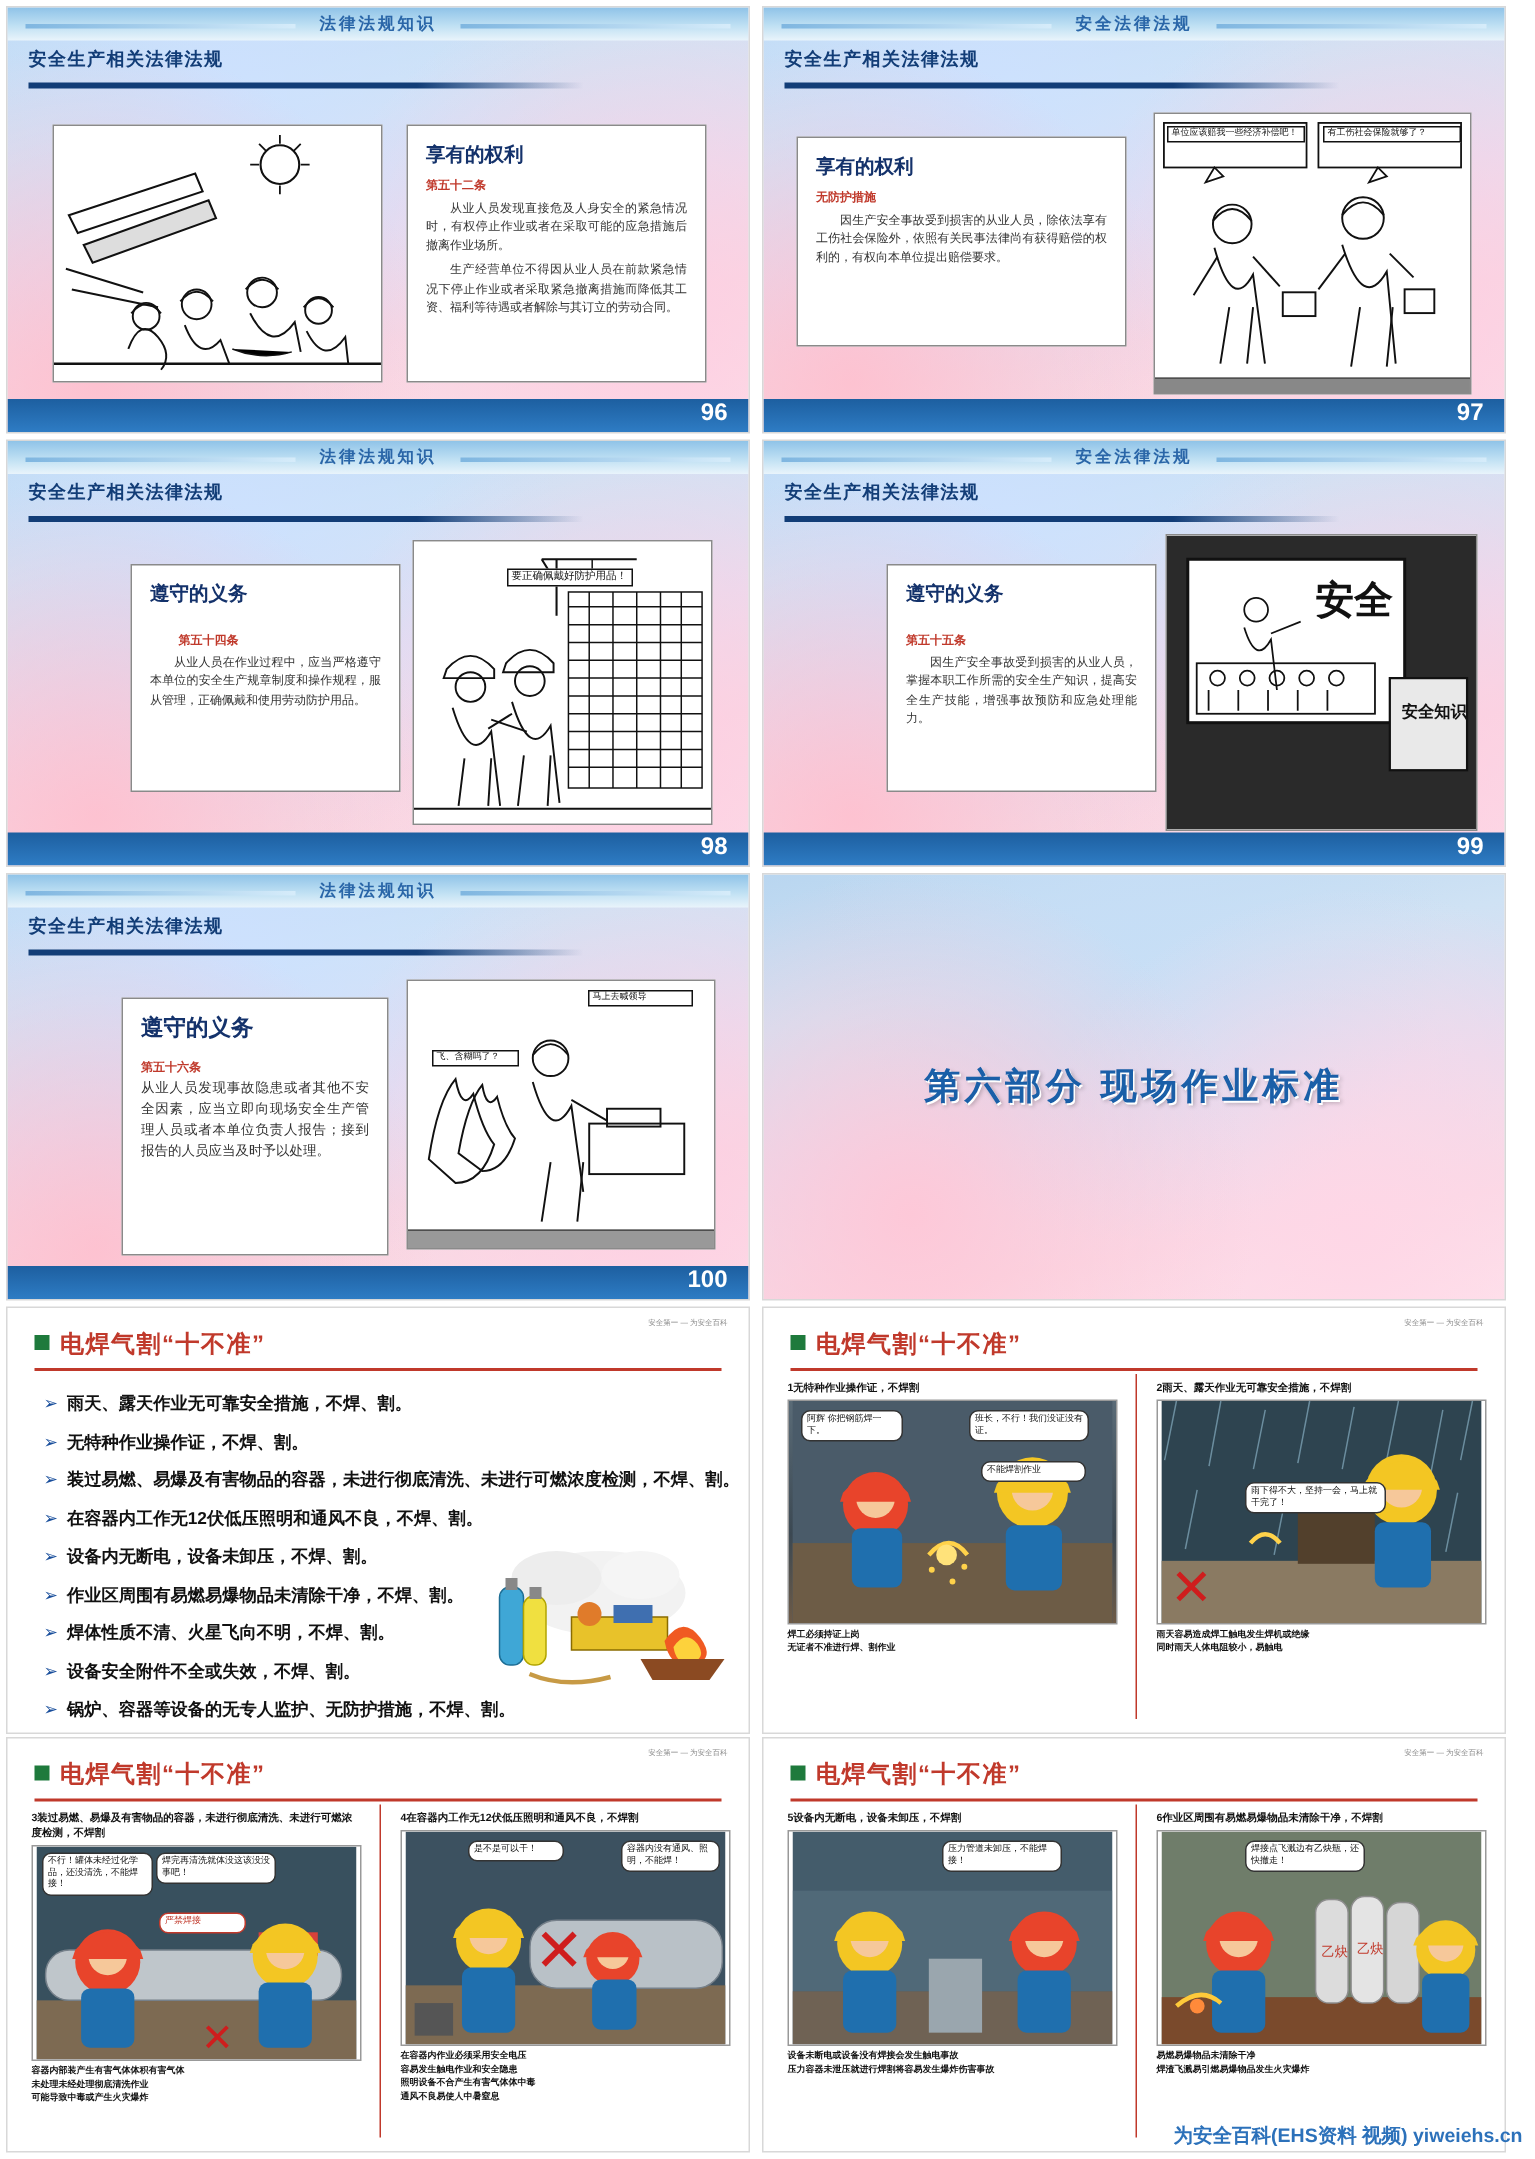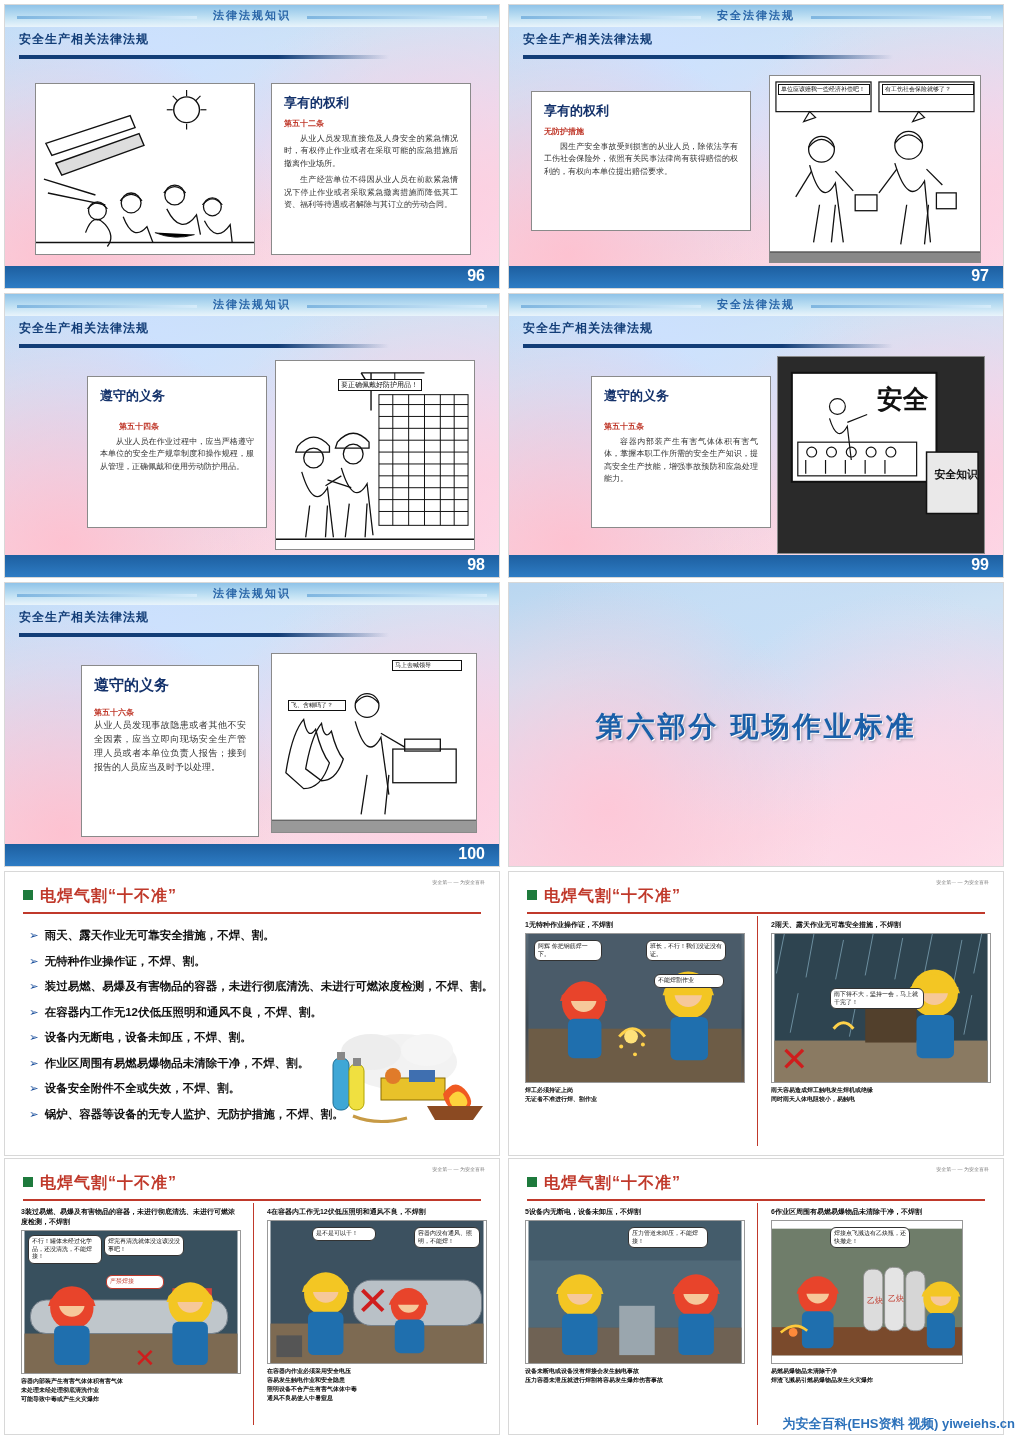--- a/index.html
+++ b/index.html
@@ -43,21 +43,21 @@
 
   
   .cover{
     background:
       radial-gradient(circle at 20% 80%, rgba(255,198,214,.9) 0%, rgba(255,198,214,0) 50%),
       radial-gradient(circle at 80% 85%, rgba(255,214,230,.9) 0%, rgba(255,214,230,0) 50%),
       radial-gradient(circle at 50% 12%, rgba(198,222,246,.95) 0%, rgba(198,222,246,0) 60%),
       linear-gradient(170deg,#b9d6f0 0%,#cfe2f4 28%,#e7dcef 55%,#f8dbe6 80%,#fde7ee 100%);
   }
   .cover .ctitle{position:absolute;left:0;right:0;top:44%;text-align:center;
-    font-size:28px;font-weight:bold;color:#1a5fa8;letter-spacing:3px;
+    font-size:24px;font-weight:bold;color:#1a5fa8;letter-spacing:3px;
     text-shadow:1px 1px 0 #fff, 2px 2px 3px rgba(0,0,0,.25);}
 
   
   .w-slide{background:#fff;}
   .w-head{position:absolute;left:18px;top:14px;font-size:16px;font-weight:bold;color:#c0392b;letter-spacing:1px;}
   .w-sq{display:inline-block;width:10px;height:10px;background:#1e7a3c;margin-right:7px;vertical-align:1px;}
   .w-rule{position:absolute;left:18px;right:18px;height:2px;background:#c0392b;}
   .w-logo{position:absolute;right:14px;top:8px;text-align:right;line-height:1.1;}
   .w-logo .l1{font-size:5px;color:#888;}
 
@@ -253,21 +253,21 @@
       <div class="tb-line tb-l"></div>
         <div class="tb-line tb-r"></div>
       <div class="tb-title">安全法律法规</div>
     </div>
     <div class="law-title">安全生产相关法律法规</div>
     <div class="law-underline"></div>
 
     <div class="card" style="left:82px;top:82px;width:180px;height:152px;">
       <h4>遵守的义务</h4>
       <div class="art" style="margin-top:16px;">第五十五条</div>
-      <p>容器内部装产生有害气体体积有害气体，掌握本职工作所需的安全生产知识，提高安全生产技能，增强事故预防和应急处理能力。</p>
+      <p>因生产安全事故受到损害的从业人员，掌握本职工作所需的安全生产知识，提高安全生产技能，增强事故预防和应急处理能力。</p>
     </div>
 
     <div class="imgbox" style="left:268px;top:62px;width:208px;height:198px;">
       <svg class="sketch" viewBox="0 0 208 198" preserveAspectRatio="none" aria-hidden="true">
         <rect width="208" height="198" fill="#2a2a2a"></rect>
         <rect x="14" y="16" width="146" height="110" fill="#fff" stroke="#111" stroke-width="2"></rect>
         <rect x="150" y="96" width="52" height="62" fill="#e9e9e9" stroke="#111" stroke-width="1.5"></rect>
         <g fill="none" stroke="#111" stroke-width="1.2">
           <circle cx="60" cy="50" r="8"></circle>
           <path d="M52,62 q8,26 18,8 l4,34"></path>
@@ -344,20 +344,21 @@
     </div>
     <div class="w-rule" style="top:40px;"></div>
 
     <ul class="rules">
       <li><span class="bul">➢</span><span>雨天、露天作业无可靠安全措施，不焊、割。</span></li>
       <li><span class="bul">➢</span><span>无特种作业操作证，不焊、割。</span></li>
       <li><span class="bul">➢</span><span>装过易燃、易爆及有害物品的容器，未进行彻底清洗、未进行可燃浓度检测，不焊、割。</span></li>
       <li><span class="bul">➢</span><span>在容器内工作无12伏低压照明和通风不良，不焊、割。</span></li>
       <li><span class="bul">➢</span><span>设备内无断电，设备未卸压，不焊、割。</span></li>
       <li><span class="bul">➢</span><span>作业区周围有易燃易爆物品未清除干净，不焊、割。</span></li>
+      <li><span class="bul">➢</span><span>焊体性质不清、火星飞向不明，不焊、割。</span></li>
       <li><span class="bul">➢</span><span>设备安全附件不全或失效，不焊、割。</span></li>
       <li><span class="bul">➢</span><span>锅炉、容器等设备的无专人监护、无防护措施，不焊、割。</span></li>
 
     </ul>
 
     <svg style="position:absolute;left:318px;top:148px;width:168px;height:122px;" viewBox="0 0 168 122" aria-hidden="true">
       <ellipse cx="78" cy="42" rx="56" ry="28" fill="#f2f2f2"></ellipse>
       <ellipse cx="48" cy="32" rx="30" ry="18" fill="#ededed"></ellipse>
       <ellipse cx="104" cy="30" rx="26" ry="16" fill="#f5f5f5"></ellipse>
       <rect x="10" y="38" width="16" height="52" rx="7" fill="#3fa7d6" stroke="#1d6e95"></rect>
@@ -540,21 +541,21 @@
           <circle cx="170" cy="72" r="13" fill="#f6c89a"></circle>
           <path d="M148,68 q22,-24 44,0 l2,6 l-48,0 Z" fill="#e8442b"></path>
           <rect x="92" y="86" width="36" height="50" fill="#9aa6ae"></rect>
         </svg>
         <div class="bubble" style="left:102px;top:6px;width:72px;">压力管道未卸压，不能焊接！</div>
       </div>
       <div class="cap" style="white-space:pre-line;">设备未断电或设备没有焊接会发生触电事故
 压力容器未泄压就进行焊割将容易发生爆炸伤害事故</div>
     </div>
 
-    <div class="cell" style="left:262px;top:48px;width:192px;">
+    <div class="cell" style="left:262px;top:48px;width:220px;">
       <div class="ctxt">6作业区周围有易燃易爆物品未清除干净，不焊割</div>
       <div class="pic" style="height:144px;">
         <svg viewBox="0 0 216 144" style="position:absolute;inset:0;width:100%;height:100%;" aria-hidden="true">
           <rect width="216" height="144" fill="#6f7d6a"></rect>
           <rect y="112" width="216" height="32" fill="#7a4a2c"></rect>
           <g>
             <rect x="104" y="46" width="22" height="70" rx="9" fill="#dcdcdc" stroke="#8c8c8c"></rect>
             <rect x="128" y="44" width="22" height="72" rx="9" fill="#e4e4e4" stroke="#8c8c8c"></rect>
             <rect x="152" y="48" width="22" height="68" rx="9" fill="#d6d6d6" stroke="#8c8c8c"></rect>
             <text x="108" y="84" font-size="9" fill="#c0392b" font-family="sans-serif">乙炔</text>

